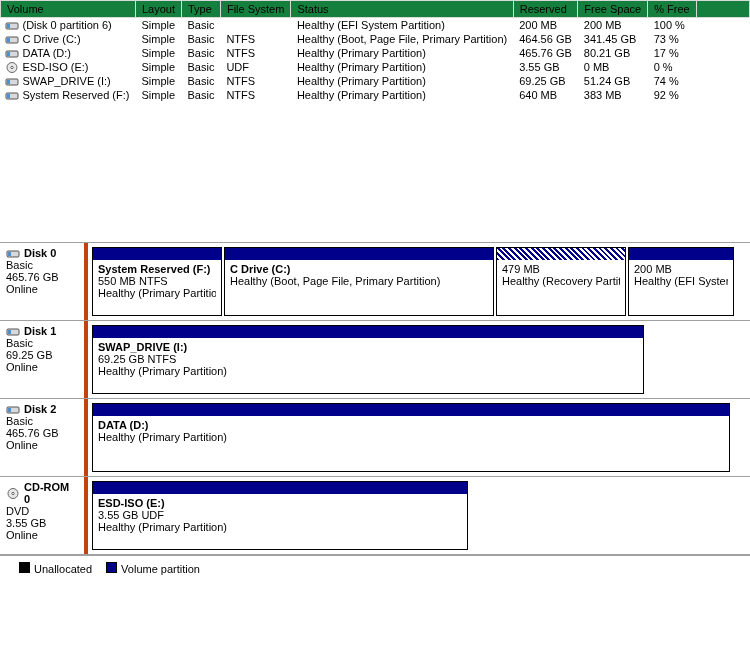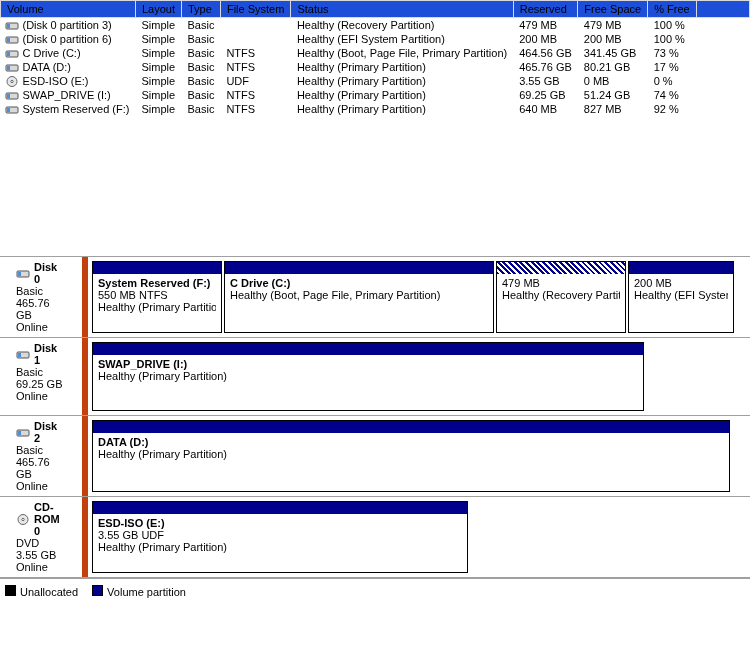--- a/index.html
+++ b/index.html
@@ -11,39 +11,39 @@
     color: #000;
     width: 750px;
   }
   
   .vol-table { width: 100%; border-collapse: collapse; }
   .vol-table th {
     text-align: left;
     font-weight: 400;
     padding: 2px 6px;
     border: 1px solid #d9d9d9;
-    background: #1d4ed8;
+    background: #15803d;
     white-space: nowrap;
   }
   .vol-table td {
     padding: 1px 6px;
     white-space: nowrap;
   }
   .vol-table td.namecell { display:flex; align-items:center; gap:4px; padding-left:4px;}
   .vicon { width:14px; height:11px; display:inline-block; }
   .vicon svg { display:block; }
   .gap { height: 140px; }
 
   
   .disk-panel { border-top: 1px solid #a0a0a0; }
   .disk-row { display:flex; border-bottom:1px solid #a0a0a0; min-height:78px; }
   .disk-label {
     width: 88px;
-    border-right:6px solid #c2410c;
-    padding:4px 16px;
+    border-right:4px solid #c2410c;
+    padding:4px 6px;
     display:flex; flex-direction:column; gap:0;
   }
   .disk-label .dname { font-weight:700; display:flex; align-items:center; gap:4px;}
   .disk-parts { flex:1; display:flex; padding:4px; gap:2px; }
   .part {
     border:1px solid #000;
     display:flex; flex-direction:column;
     min-width:0;
   }
   .part-header {
@@ -51,21 +51,21 @@
     background:#00008b;
   }
   .part-header.hatch {
     background: repeating-linear-gradient(45deg,#00008b 0 2px,#fff 2px 4px);
   }
   .part-body { padding:3px 5px; overflow:hidden; }
   .part-body .pname { font-weight:700; white-space:nowrap; }
   .part-body .pline { white-space:nowrap; overflow:hidden; text-overflow:clip;}
   .legend {
     display:flex; gap:14px;
-    padding:6px 5px; border-top:1px solid #a0a0a0;
+    padding:6px 19px; border-top:1px solid #a0a0a0;
   }
   .swatch { width:11px; height:11px; display:inline-block; border:1px solid #000; margin-right:4px; }
   .swatch.black { background:#000; }
   .swatch.blue  { background:#00008b; }
 </style>
 </head>
 <body>
 
 <table class="vol-table">
   <thead>
@@ -83,39 +83,20 @@
   </thead>
   <tbody id="vol-body">
       <tr>
         <td class="namecell">
           <span class="vicon">
             <svg width="14" height="11" viewBox="0 0 14 11">
               <rect x="1" y="3" width="12" height="6" rx="1" fill="#d9d9d9" stroke="#555"></rect>
               <rect x="2" y="4" width="3" height="4" fill="#4a90d9"></rect>
             </svg>
           </span>
-          <span>(Disk 0 partition 3)</span>
-        </td>
-        <td>Simple</td>
-        <td>Basic</td>
-        <td></td>
-        <td>Healthy (Recovery Partition)</td>
-        <td>479 MB</td>
-        <td>479 MB</td>
-        <td>100 %</td>
-        <td></td>
-      </tr>
-      <tr>
-        <td class="namecell">
-          <span class="vicon">
-            <svg width="14" height="11" viewBox="0 0 14 11">
-              <rect x="1" y="3" width="12" height="6" rx="1" fill="#d9d9d9" stroke="#555"></rect>
-              <rect x="2" y="4" width="3" height="4" fill="#4a90d9"></rect>
-            </svg>
-          </span>
           <span>(Disk 0 partition 6)</span>
         </td>
         <td>Simple</td>
         <td>Basic</td>
         <td></td>
         <td>Healthy (EFI System Partition)</td>
         <td>200 MB</td>
         <td>200 MB</td>
         <td>100 %</td>
         <td></td>
@@ -204,21 +185,21 @@
               <rect x="2" y="4" width="3" height="4" fill="#4a90d9"></rect>
             </svg>
           </span>
           <span>System Reserved (F:)</span>
         </td>
         <td>Simple</td>
         <td>Basic</td>
         <td>NTFS</td>
         <td>Healthy (Primary Partition)</td>
         <td>640 MB</td>
-        <td>827 MB</td>
+        <td>383 MB</td>
         <td>92 %</td>
         <td></td>
       </tr>
     </tbody>
 </table>
 
 <div class="gap"></div>
 
 <div class="disk-panel" id="disk-panel">
     <div class="disk-row">
@@ -281,20 +262,21 @@
         </div>
         <div>Basic</div>
         <div>69.25 GB</div>
         <div>Online</div>
       </div>
       <div class="disk-parts">
         <div class="part" style="width: 552px;">
           <div class="part-header"></div>
           <div class="part-body">
             <div class="pname">SWAP_DRIVE  (I:)</div>
+            <div class="pline">69.25 GB NTFS</div>
             <div class="pline">Healthy (Primary Partition)</div>
           </div>
         </div>
       </div>
     </div>
     <div class="disk-row">
       <div class="disk-label">
         <div class="dname">
           <span class="vicon">
             <svg width="14" height="11" viewBox="0 0 14 11">

